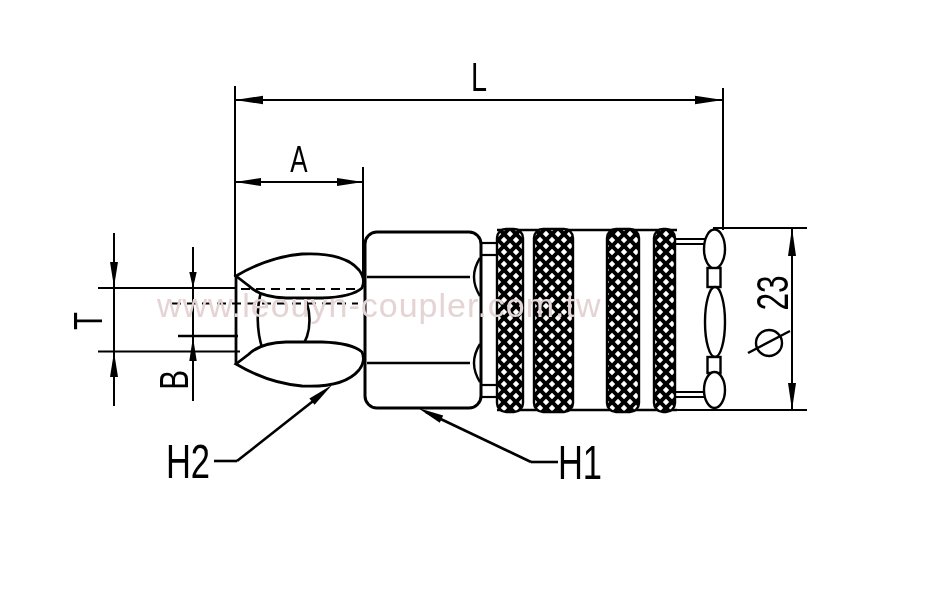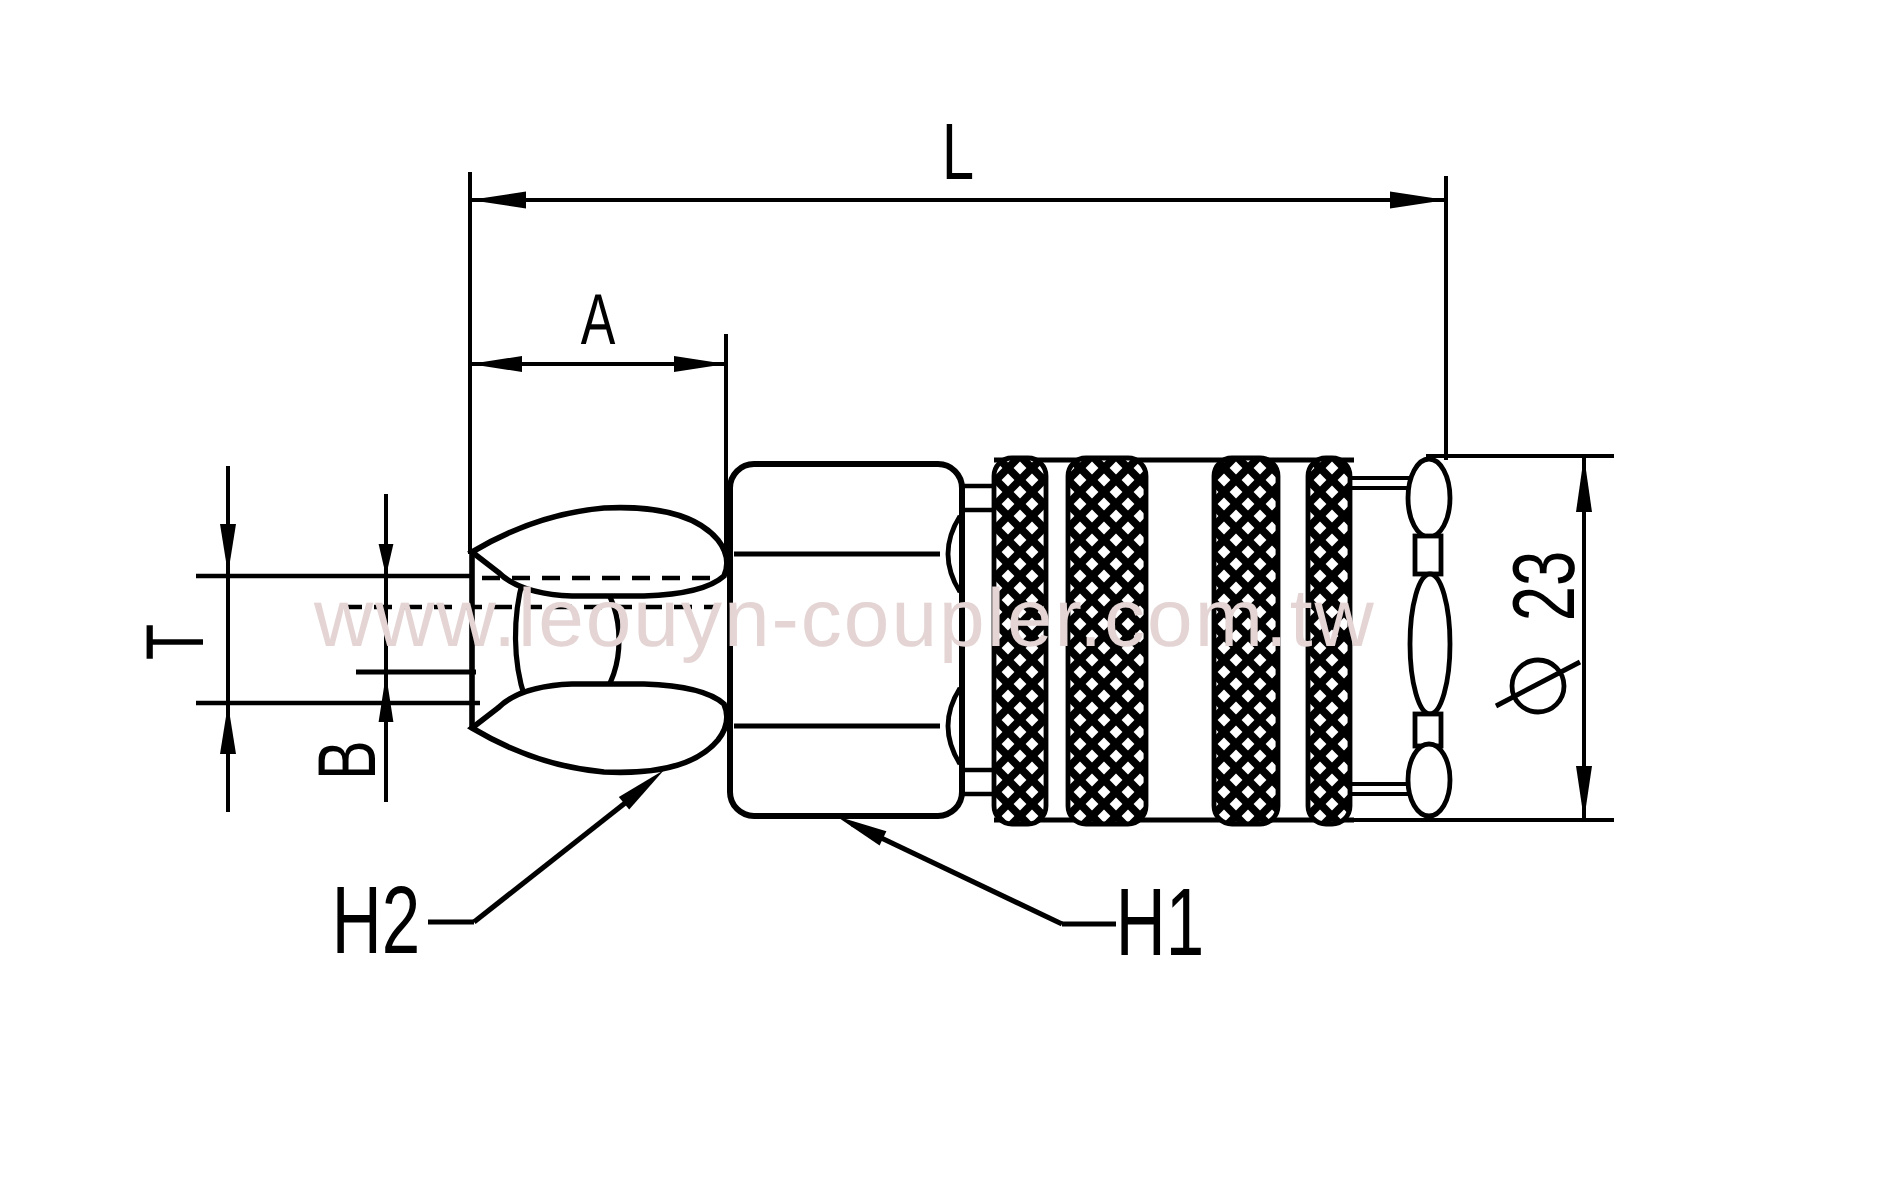--- a/index.html
+++ b/index.html
@@ -8,21 +8,21 @@
     width:945px;height:592px;
     background:#ffffff;
     overflow:hidden;
     font-family:"Liberation Sans", sans-serif;
   }
   .canvas svg{position:absolute;left:0;top:0;z-index:1;}
   .watermark{
     position:absolute;
     left:157px;top:286px;
     z-index:2;
-    font-size:41px;
+    font-size:34px;
     letter-spacing:1px;
     white-space:nowrap;
     font-family:"Liberation Sans", sans-serif;
   }
   .dim-label{
     position:absolute;
     z-index:3;
     color:#000;
     white-space:nowrap;
     transform:translate(-50%,-50%) scaleX(0.72);

